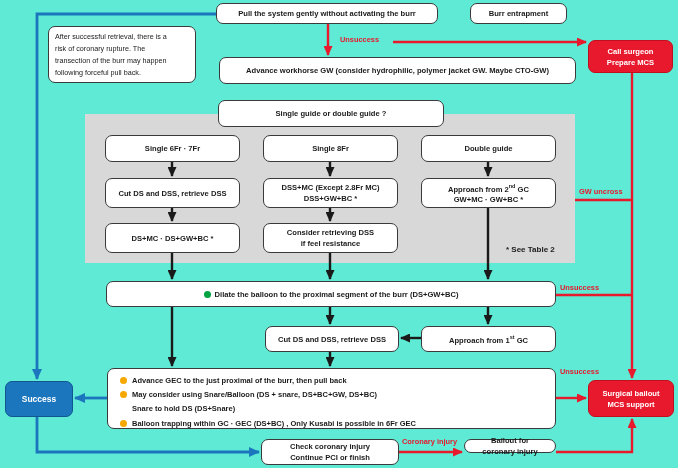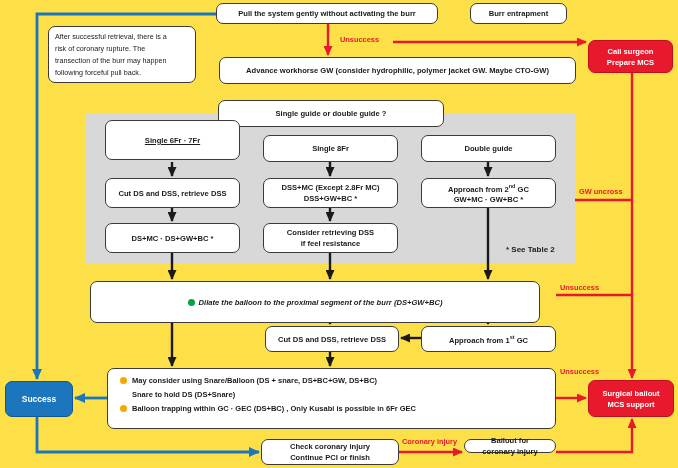--- a/index.html
+++ b/index.html
@@ -1,16 +1,16 @@
 <!DOCTYPE html>
 <html><head>
 <meta charset="utf-8">
 <style>
   html,body{margin:0;padding:0;background:#fff;}
-  #stage{position:relative;width:678px;height:468px;background:#fde047;
+  #stage{position:relative;width:678px;height:468px;background:#5eead4;
          font-family:"Liberation Sans",sans-serif;color:#1a1a1a;overflow:hidden;}
   #wires{position:absolute;left:0;top:0;width:678px;height:468px;z-index:1;}
   .box{position:absolute;z-index:2;background:#fff;border:1.4px solid #3a3a3a;border-radius:7px;
        display:flex;flex-direction:column;align-items:center;justify-content:center;
        font-size:7.6px;font-weight:700;text-align:center;line-height:11px;box-sizing:border-box;}
   .graypanel{position:absolute;z-index:0;background:#d8d8d8;}
   .redbox{background:#e8192d;border:1.5px solid #c00f1f;color:#fff;}
   .bluebox{background:#1b76bd;border:1.5px solid #10578f;color:#fff;}
   .notebox{align-items:flex-start;text-align:left;font-weight:400;font-size:7.2px;
            line-height:12px;padding:8px 6px;justify-content:center;}
@@ -94,21 +94,21 @@
   </div>
 
   <div class="box" style="left:219px;top:57px;width:357px;height:27px;">
     <span>Advance workhorse GW (consider hydrophilic, polymer jacket GW. Maybe CTO-GW)</span>
   </div>
 
   <div class="box" style="left:218px;top:100px;width:226px;height:27px;">
     <span>Single guide or double guide ?</span>
   </div>
 
-  <div class="box" style="left:105px;top:120px;width:135px;height:40px;text-decoration:underline;">
+  <div class="box" style="left:105px;top:135px;width:135px;height:27px;">
     <span>Single 6Fr · 7Fr</span>
   </div>
   <div class="box" style="left:105px;top:178px;width:135px;height:30px;">
     <span>Cut DS and DSS, retrieve DSS</span>
   </div>
   <div class="box" style="left:105px;top:223px;width:135px;height:30px;">
     <span>DS+MC · DS+GW+BC *</span>
   </div>
 
   <div class="box" style="left:263px;top:135px;width:135px;height:27px;">
@@ -127,36 +127,40 @@
     <span>Double guide</span>
   </div>
   <div class="box" style="left:421px;top:178px;width:135px;height:30px;">
     <span><span>Approach from 2</span><sup>nd</sup><span> GC</span></span>
     <span>GW+MC · GW+BC *</span>
   </div>
 
   <div class="klabel" style="left:506px;top:245px;">* See Table 2</div>
   <div class="rlabel" style="left:579px;top:187px;">GW uncross</div>
 
-  <div class="box" style="left:90px;top:281px;width:450px;height:42px;font-style:italic;">
+  <div class="box" style="left:106px;top:281px;width:450px;height:26px;">
     <span class="dilate-line">
       <span class="dot green"></span>
       <span>Dilate the balloon to the proximal segment of the burr (DS+GW+BC)</span>
     </span>
   </div>
   <div class="rlabel" style="left:560px;top:283px;">Unsuccess</div>
 
   <div class="box" style="left:265px;top:326px;width:134px;height:26px;">
     <span>Cut DS and DSS, retrieve DSS</span>
   </div>
   <div class="box" style="left:421px;top:326px;width:135px;height:26px;">
     <span><span>Approach from 1</span><sup>st</sup><span> GC</span></span>
   </div>
 
   <div class="box bigbox" style="left:107px;top:368px;width:449px;height:61px;">
+    <span class="bline">
+      <span class="dot orange"></span>
+      <span>Advance GEC to the just proximal of the burr, then pull back</span>
+    </span>
     <span class="bline">
       <span class="dot orange"></span>
       <span>May consider using Snare/Balloon (DS + snare, DS+BC+GW, DS+BC)</span>
     </span>
     <span class="bline">
       <span class="dot none"></span>
       <span>Snare to hold DS (DS+Snare)</span>
     </span>
     <span class="bline">
       <span class="dot orange"></span>

